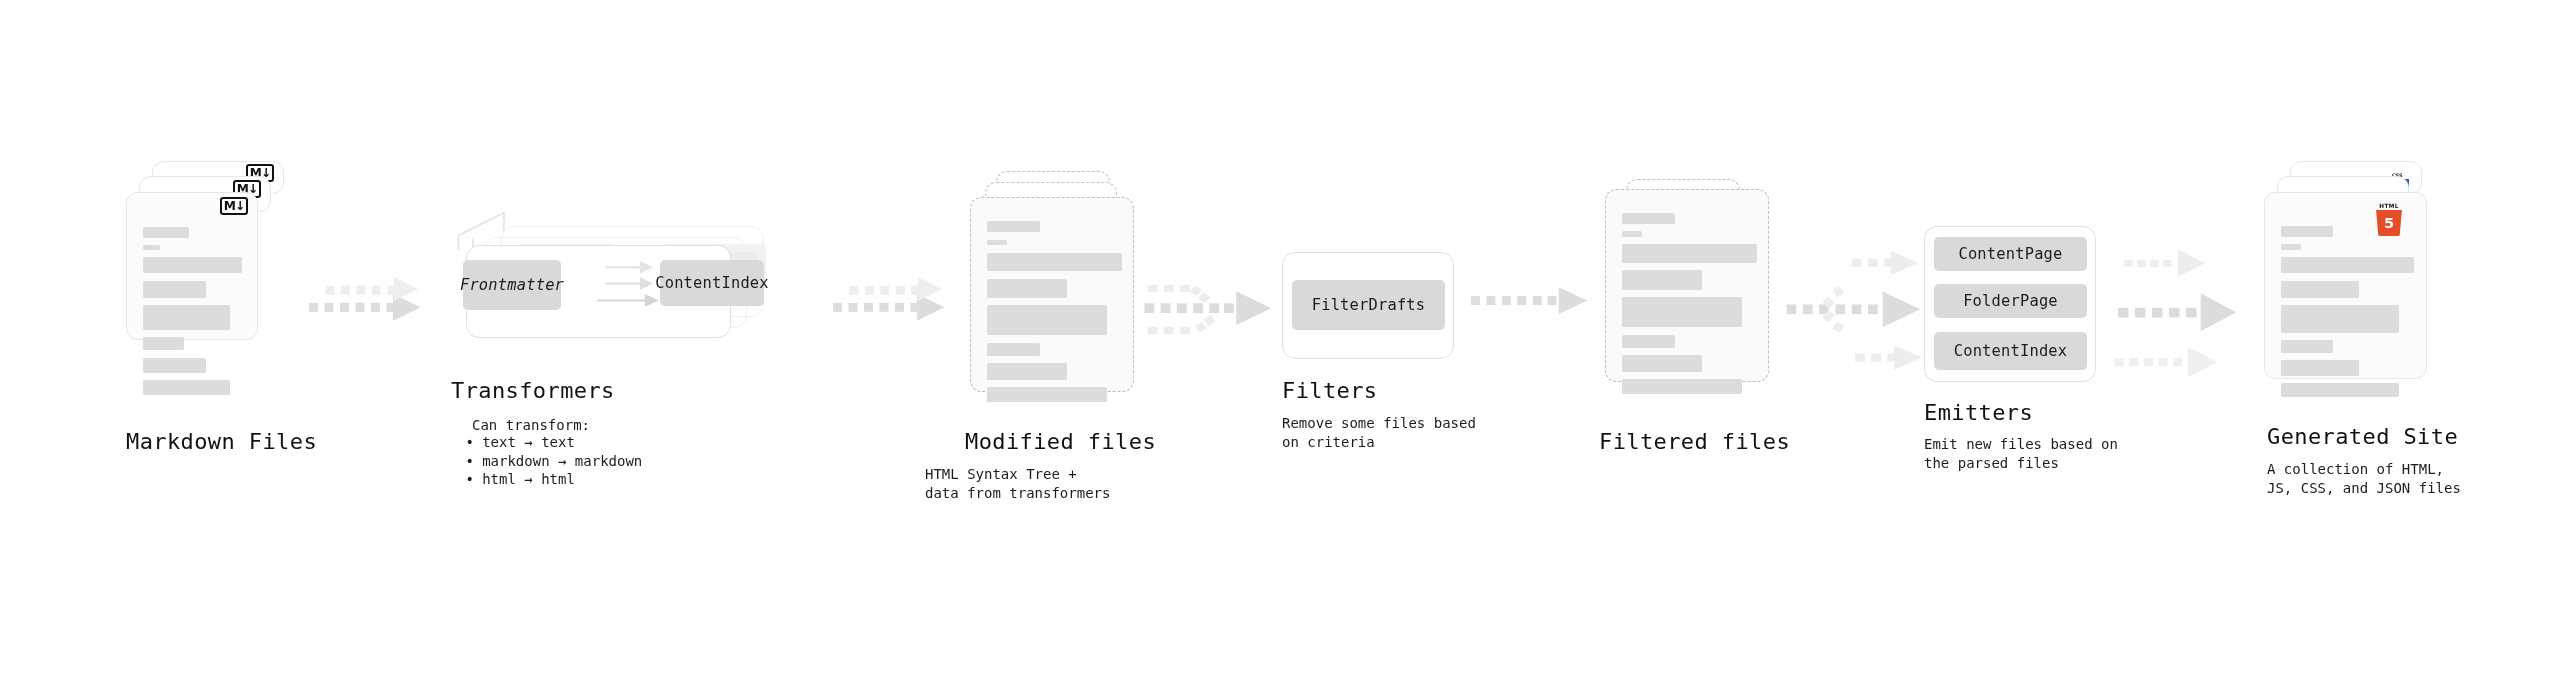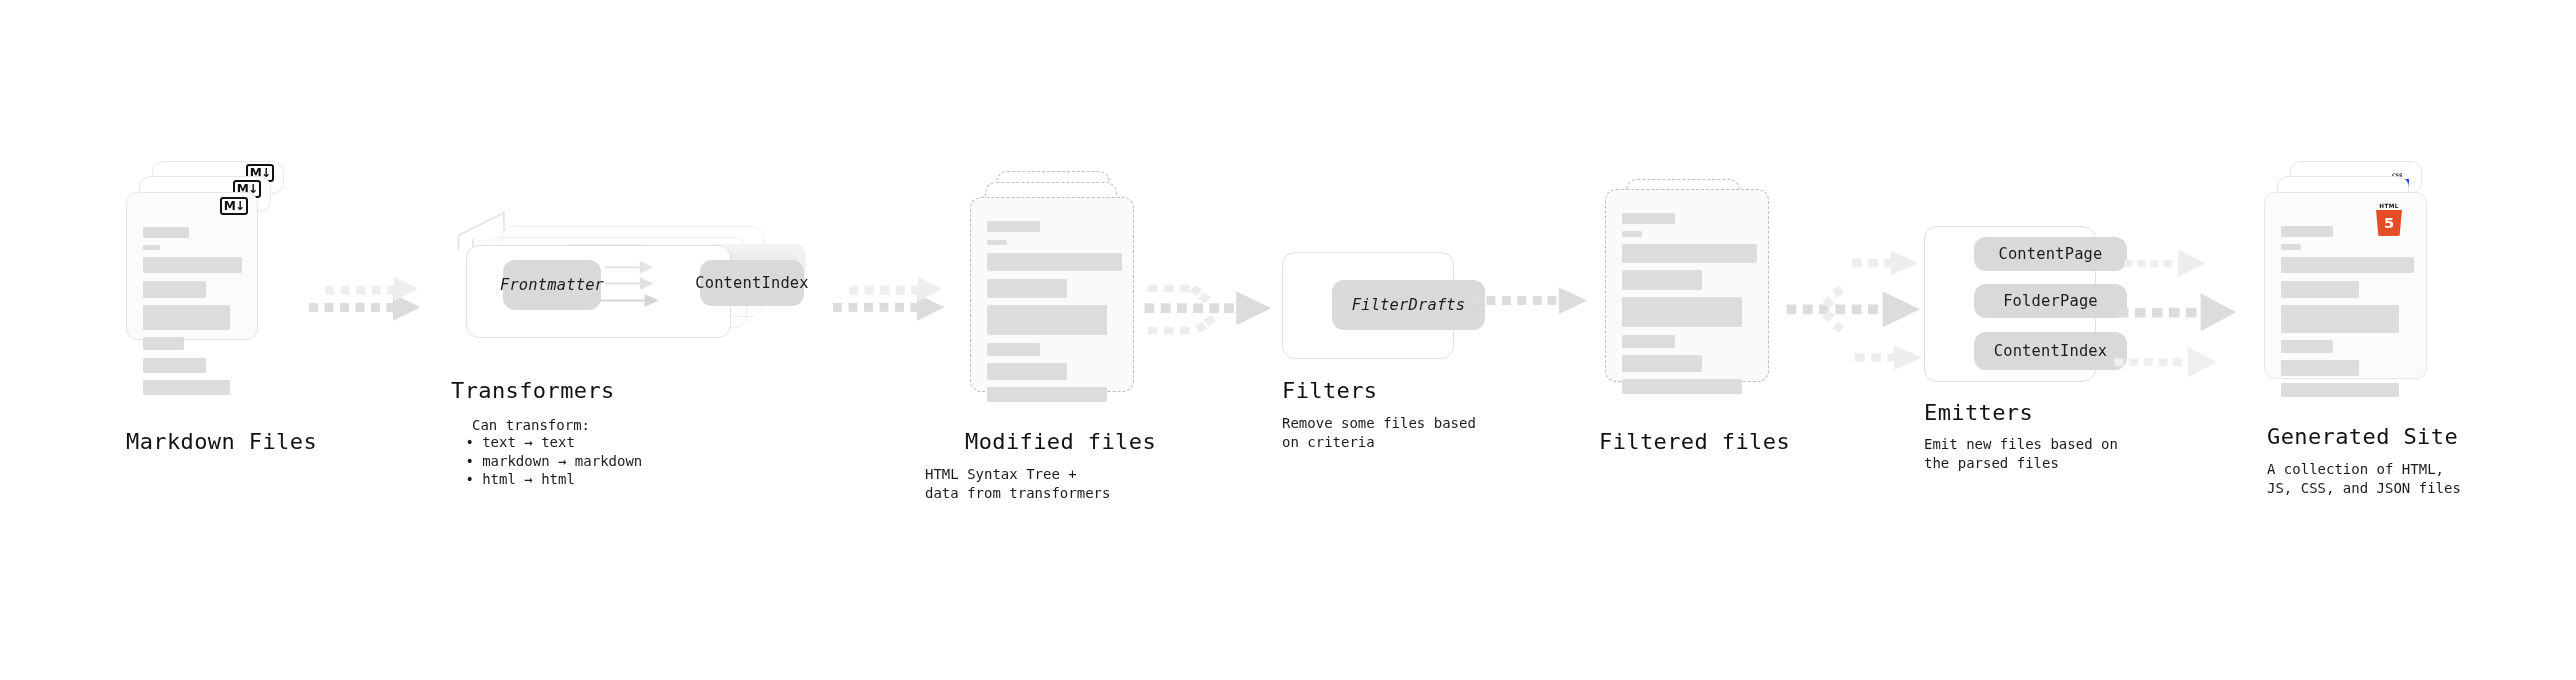--- a/index.html
+++ b/index.html
@@ -52,23 +52,23 @@
   }
   .js-badge{position:absolute;width:28px;height:14.6px;background:#f7df1e;}
 
   
   .groupbox{
     position:absolute;border:1.3px solid #e0e0e0;border-radius:13px;background:#ffffff;
     box-sizing:border-box;
   }
   .groupbox.ghost{border-color:#efefef;background:transparent;}
   .chip{
-    position:absolute;background:#d9d9d9;border-radius:12px;box-sizing:border-box;
+    position:absolute;background:#d9d9d9;border-radius:5px;box-sizing:border-box;
     display:flex;align-items:center;justify-content:center;
-    font-size:15.4px;color:#1c1c1c;white-space:nowrap;letter-spacing:0.2px;margin-left:40px;
+    font-size:15.4px;color:#1c1c1c;white-space:nowrap;letter-spacing:0.2px;
   }
   .chip.ghost1{background:#ececec;}
   .chip.ghost2{background:#f2f2f2;}
 
   
   .title{position:absolute;font-size:22px;letter-spacing:0.4px;color:#111;white-space:nowrap;}
   .sub{position:absolute;font-size:14px;line-height:18.7px;color:#1c1c1c;white-space:pre-line;}
   .listhead{position:absolute;font-size:14px;line-height:18.7px;color:#1c1c1c;}
   .bullets{position:absolute;font-size:14px;line-height:18.7px;color:#1c1c1c;margin:0;padding:0 0 0 14.6px;list-style:none;}
   .bullets li{white-space:nowrap;}
@@ -217,21 +217,21 @@
     </g>
     <g fill="#ededed">
       <path d="M12 40 h12 v9 h-12 z M32 40 h12 v9 h-12 z M52 40 h12 v9 h-12 z"></path>
       <path d="M70 41 l9 5 -6 8 -9 -5 z M80 49 l9 6 -6 8 -9 -6 z"></path>
       <path d="M12 92 h12 v9 h-12 z M32 92 h12 v9 h-12 z M52 92 h12 v9 h-12 z"></path>
       <path d="M70 91 l9 -5 6 8 -9 5 z M81 83 l9 -6 6 8 -9 6 z"></path>
     </g>
   </svg>
 
   <div class="groupbox" style="left:1282px;top:252px;width:172px;height:107px;"></div>
-  <div class="chip" style="left:1292px;top:280px;width:153px;height:50px;font-style:italic;">FilterDrafts</div>
+  <div class="chip" style="left:1292px;top:280px;width:153px;height:50px;">FilterDrafts</div>
   <div class="title" style="left:1282px;top:378px;">Filters</div>
   <div class="sub" style="left:1282px;top:414px;">Remove some files based
 on criteria</div>
 
   <svg width="122" height="49" style="left:1471px;top:283px;" viewBox="0 0 150 60">
     <g fill="#dcdcdc">
       <rect x="0" y="16" width="11" height="11"></rect>
         <rect x="19" y="16" width="11" height="11"></rect>
       <rect x="38" y="16" width="11" height="11"></rect>
         <rect x="57" y="16" width="11" height="11"></rect>

